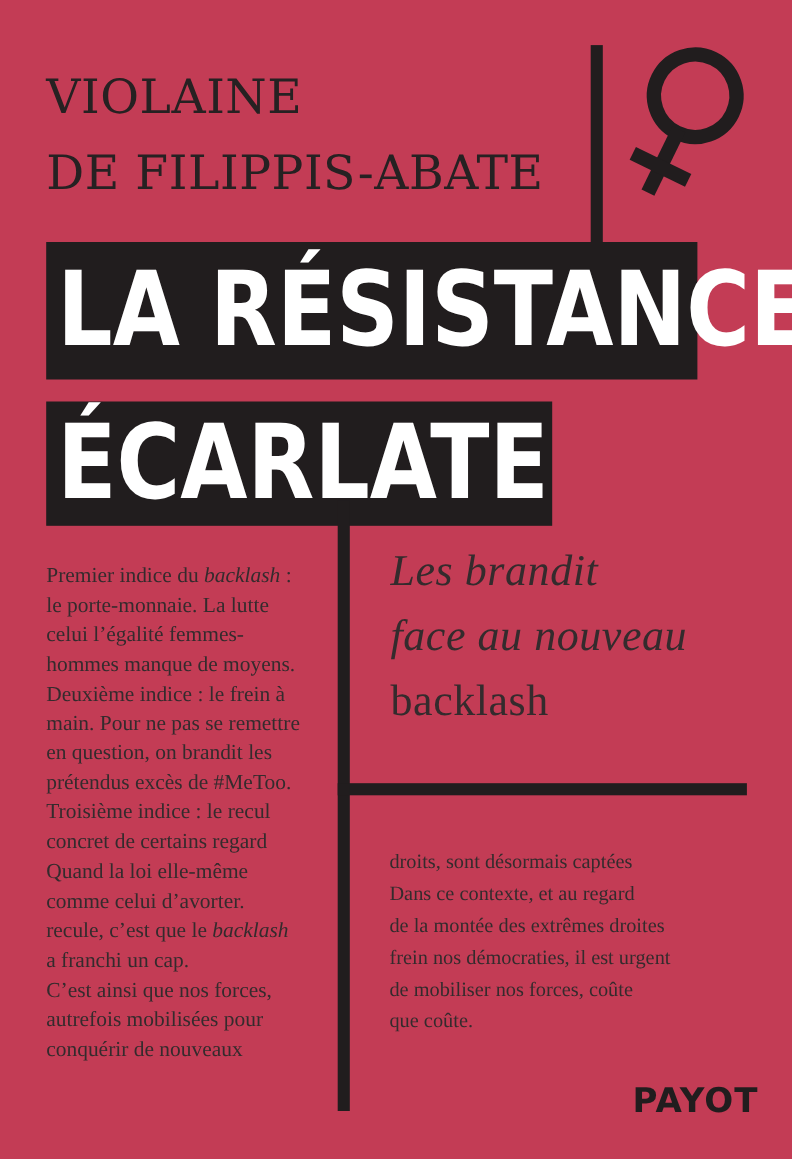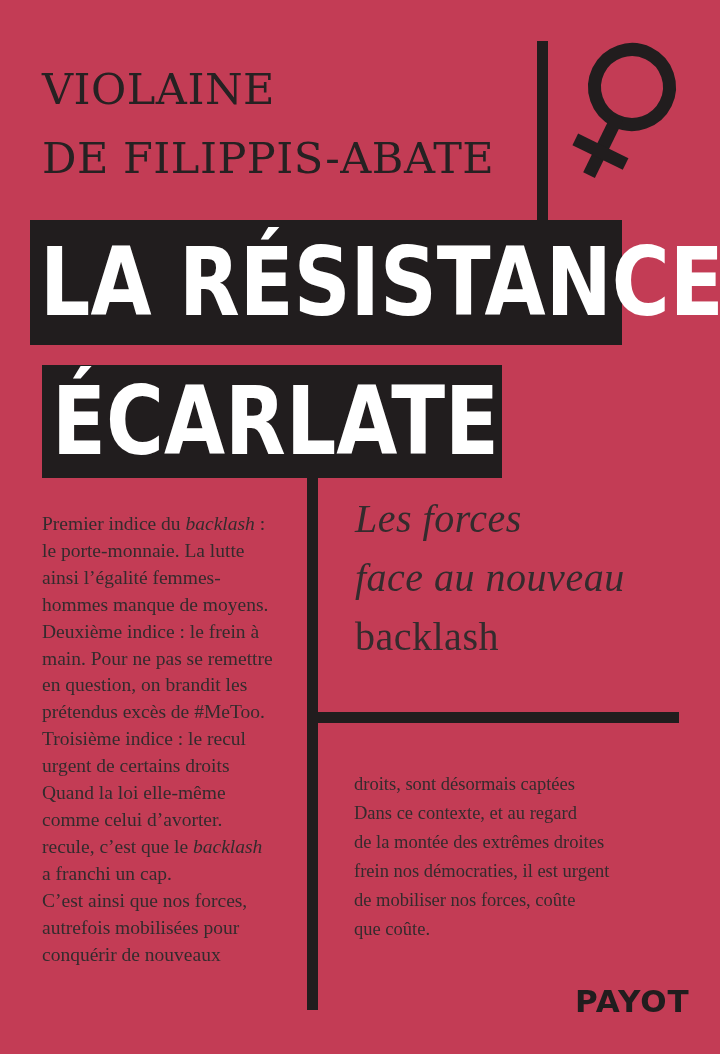--- a/index.html
+++ b/index.html
@@ -20,21 +20,21 @@
   .author{
     position:absolute;left:42px;top:55px;
     font-family:"DejaVu Serif",serif;
     font-size:43px;line-height:69px;letter-spacing:.5px;
     color:var(--author-text);white-space:nowrap;
   }
   
   .vline-top{position:absolute;left:537px;top:41px;width:11px;height:180px;background:var(--ink);}
   .venus{position:absolute;left:560px;top:33px;width:140px;height:155px;overflow:visible;}
   
-  .block1{position:absolute;left:30px;top:220px;width:592px;height:125px;background:var(--ink);}
+  .block1{position:absolute;left:42px;top:220px;width:592px;height:125px;background:var(--ink);}
   .block2{position:absolute;left:42px;top:345px;width:460px;height:113px;background:var(--ink);margin-top:20px;}
   .title-line{
     display:block;padding-left:12px;white-space:nowrap;
     font-family:"DejaVu Sans",sans-serif;font-weight:bold;
     font-size:94px;color:var(--title-text);
     transform:scaleX(.84);transform-origin:0 50%;
   }
   .block1 .title-line{line-height:125px;}
   .block2 .title-line{line-height:113px;}
   
@@ -86,39 +86,39 @@
   </svg>
 
   <div class="block1">
     <span class="title-line">LA RÉSISTANCE</span>
   </div>
   <div class="block2">
     <span class="title-line">ÉCARLATE</span>
   </div>
 
   <div class="subtitle">
-    <div class="it">Les forces</div>
+    <div class="it">Les brandit</div>
     <div class="it">face au nouveau</div>
     <div>backlash</div>
   </div>
 
   <div class="vdivider"></div>
   <div class="hrule"></div>
 
   <div class="left-col">
       <div class="bodyline"><span>Premier indice du </span><em>backlash</em><span> :</span></div>
       <div class="bodyline"><span>le porte-monnaie. La lutte</span></div>
-      <div class="bodyline"><span>ainsi l’égalité femmes-</span></div>
+      <div class="bodyline"><span>celui l’égalité femmes-</span></div>
       <div class="bodyline"><span>hommes manque de moyens.</span></div>
       <div class="bodyline"><span>Deuxième indice : le frein à</span></div>
       <div class="bodyline"><span>main. Pour ne pas se remettre</span></div>
       <div class="bodyline"><span>en question, on brandit les</span></div>
       <div class="bodyline"><span>prétendus excès de #MeToo.</span></div>
       <div class="bodyline"><span>Troisième indice : le recul</span></div>
-      <div class="bodyline"><span>urgent de certains droits</span></div>
+      <div class="bodyline"><span>concret de certains regard</span></div>
       <div class="bodyline"><span>Quand la loi elle-même</span></div>
       <div class="bodyline"><span>comme celui d’avorter.</span></div>
       <div class="bodyline"><span>recule, c’est que le </span><em>backlash</em></div>
       <div class="bodyline"><span>a franchi un cap.</span></div>
       <div class="bodyline"><span>C’est ainsi que nos forces,</span></div>
       <div class="bodyline"><span>autrefois mobilisées pour</span></div>
       <div class="bodyline"><span>conquérir de nouveaux</span></div>
     </div>
   <div class="right-col">
       <div class="bodyline">droits, sont désormais captées</div>

